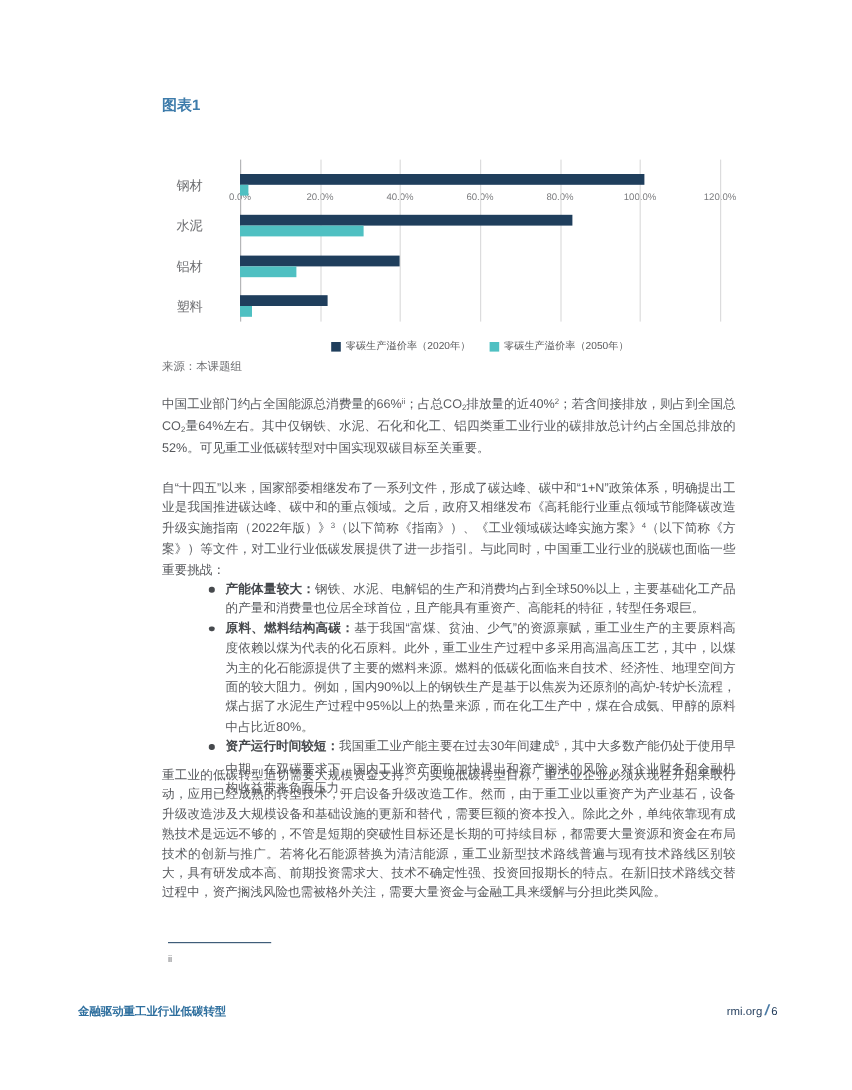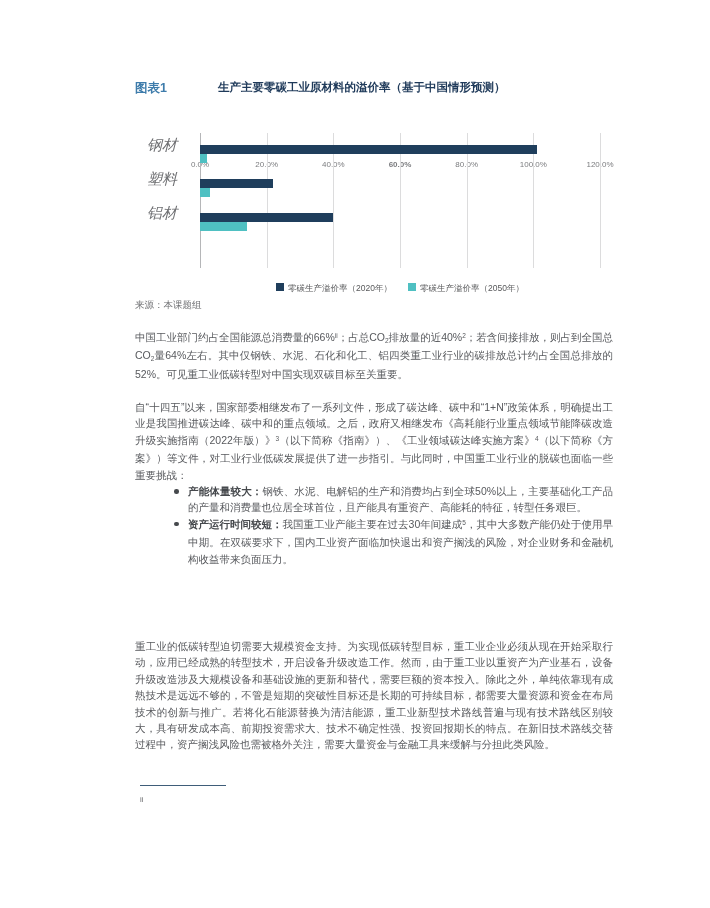--- a/index.html
+++ b/index.html
@@ -13,26 +13,26 @@
 
   
   .chart{position:absolute;top:117px;left:140px;width:462px;}
   .xaxis{position:relative;margin-left:60px;width:400px;height:13px;}
   .xaxis .tick{position:absolute;top:0;transform:translateX(-50%);font-size:8px;color:#7b7c7f;white-space:nowrap;margin-top:43px;}
   .plot{position:relative;margin-left:60px;width:400px;height:135px;margin-top:3px;}
   .gridline{position:absolute;top:0;bottom:0;width:1px;background:#dcdcdd;}
   .gridline.axisline{background:#b5b6b8;}
   .rows{position:absolute;left:0;top:0;right:0;bottom:0;}
   .crow{position:relative;height:33.75px;}
-  .clabel{position:absolute;left:-53px;top:3px;font-size:15px;color:#6d6e71;white-space:nowrap;font-style:italic;}
+  .clabel{position:absolute;left:-53px;top:14px;font-size:11px;color:#6d6e71;white-space:nowrap;}
   .cbars{position:absolute;left:0;top:12px;display:flex;flex-direction:column;align-items:flex-start;width:100%;}
   .bar{height:9px;}
   .legend{display:flex;justify-content:center;gap:16px;margin-left:60px;width:400px;margin-top:15px;
           font-size:8.5px;color:#58595b;}
-  .legitem{display:inline-flex;align-items:flex-start;white-space:nowrap;}
+  .legitem{display:inline-flex;align-items:center;white-space:nowrap;}
   .swatch{display:inline-block;width:8px;height:8px;margin-right:4px;}
 
   .source{position:absolute;top:299px;left:135px;font-size:9.5px;color:#6d6e71;}
 
   
   .para,.bullets{position:absolute;left:135px;width:478px;margin:0;
         font-size:10.5px;line-height:16.4px;color:#57595d;text-align:justify;}
   .p1{top:329px;} .p2{top:399px;} .p3{top:639px;font-family:Liberation Serif, serif;}
   .bullets{top:483px;list-style:none;padding:0 0 0 25px;width:453px;}
   .bullets li{position:relative;margin-left:28px;}
@@ -55,29 +55,28 @@
   .footer-right{font-size:9.5px;color:#1f3a5a;white-space:nowrap;}
   .slash{color:#4a7ba6;font-style:italic;font-weight:bold;font-size:12.5px;margin:0 2px;}
 </style>
 </head>
 <body>
 
 <div class="page">
 
   <div class="fig-head">
     <span class="fig-label">图表1</span>
-    <span class="fig-title">生产主要零碳工业原材料的溢价率（基于中国情形预测）</span>
   </div>
 
   <div class="chart">
     <div class="xaxis">
         <span class="tick" style="left: 0%;">0.0%</span>
         <span class="tick" style="left: 16.6667%;">20.0%</span>
         <span class="tick" style="left: 33.3333%;">40.0%</span>
-        <span class="tick" style="left: 50%; font-weight: bold;">60.0%</span>
+        <span class="tick" style="left: 50%;">60.0%</span>
         <span class="tick" style="left: 66.6667%;">80.0%</span>
         <span class="tick" style="left: 83.3333%;">100.0%</span>
         <span class="tick" style="left: 100%;">120.0%</span>
       </div>
     <div class="plot">
       <div>
           <div class="gridline axisline" style="left: 0%;"></div>
           <div class="gridline" style="left: 16.6667%;"></div>
           <div class="gridline" style="left: 33.3333%;"></div>
           <div class="gridline" style="left: 50%;"></div>
@@ -87,31 +86,38 @@
         </div>
       <div class="rows">
           <div class="crow">
             <div class="clabel">钢材</div>
             <div class="cbars">
               <div class="bar" style="width: 84.1667%; background: rgb(31, 62, 92);"></div>
               <div class="bar" style="width: 1.66667%; background: rgb(79, 192, 194);"></div>
             </div>
           </div>
           <div class="crow">
-            <div class="clabel">塑料</div>
+            <div class="clabel">水泥</div>
             <div class="cbars">
-              <div class="bar" style="width: 18.3333%; background: rgb(31, 62, 92);"></div>
-              <div class="bar" style="width: 2.5%; background: rgb(79, 192, 194);"></div>
+              <div class="bar" style="width: 69.1667%; background: rgb(31, 62, 92);"></div>
+              <div class="bar" style="width: 25.8333%; background: rgb(79, 192, 194);"></div>
             </div>
           </div>
           <div class="crow">
             <div class="clabel">铝材</div>
             <div class="cbars">
               <div class="bar" style="width: 33.3333%; background: rgb(31, 62, 92);"></div>
               <div class="bar" style="width: 11.6667%; background: rgb(79, 192, 194);"></div>
+            </div>
+          </div>
+          <div class="crow">
+            <div class="clabel">塑料</div>
+            <div class="cbars">
+              <div class="bar" style="width: 18.3333%; background: rgb(31, 62, 92);"></div>
+              <div class="bar" style="width: 2.5%; background: rgb(79, 192, 194);"></div>
             </div>
           </div>
         </div>
     </div>
     <div class="legend">
         <span class="legitem">
           <span class="swatch" style="background: rgb(31, 62, 92);"></span>
           <span>零碳生产溢价率（2020年）</span>
         </span>
         <span class="legitem">
@@ -121,24 +127,31 @@
       </div>
   </div>
 
   <div class="source">来源：本课题组</div>
 
   <p class="para p1"><span>中国工业部门约占全国能源总消费量的66%</span><sup>ii</sup><span>；占总CO</span><sub>2</sub><span>排放量的近40%</span><sup>2</sup><span>；若含间接排放，则占到全国总CO</span><sub>2</sub><span>量64%左右。其中仅钢铁、水泥、石化和化工、铝四类重工业行业的碳排放总计约占全国总排放的52%。可见重工业低碳转型对中国实现双碳目标至关重要。</span></p>
   <p class="para p2"><span>自“十四五”以来，国家部委相继发布了一系列文件，形成了碳达峰、碳中和“1+N”政策体系，明确提出工业是我国推进碳达峰、碳中和的重点领域。之后，政府又相继发布《高耗能行业重点领域节能降碳改造升级实施指南（2022年版）》</span><sup>3</sup><span>（以下简称《指南》）、《工业领域碳达峰实施方案》</span><sup>4</sup><span>（以下简称《方案》）等文件，对工业行业低碳发展提供了进一步指引。与此同时，中国重工业行业的脱碳也面临一些重要挑战：</span></p>
 
   <ul class="bullets">
     <li><span class="bseg">产能体量较大：</span><span>钢铁、水泥、电解铝的生产和消费均占到全球50%以上，主要基础化工产品的产量和消费量也位居全球首位，且产能具有重资产、高能耗的特征，转型任务艰巨。</span></li>
+    <li><span class="bseg">原料、燃料结构高碳：</span><span>基于我国“富煤、贫油、少气”的资源禀赋，重工业生产的主要原料高度依赖以煤为代表的化石原料。此外，重工业生产过程中多采用高温高压工艺，其中，以煤为主的化石能源提供了主要的燃料来源。燃料的低碳化面临来自技术、经济性、地理空间方面的较大阻力。例如，国内90%以上的钢铁生产是基于以焦炭为还原剂的高炉-转炉长流程，煤占据了水泥生产过程中95%以上的热量来源，而在化工生产中，煤在合成氨、甲醇的原料中占比近80%。</span></li>
     <li><span class="bseg">资产运行时间较短：</span><span>我国重工业产能主要在过去30年间建成</span><sup>5</sup><span>，其中大多数产能仍处于使用早中期。在双碳要求下，国内工业资产面临加快退出和资产搁浅的风险，对企业财务和金融机构收益带来负面压力。</span></li>
   </ul>
 
   <p class="para p3">重工业的低碳转型迫切需要大规模资金支持。为实现低碳转型目标，重工业企业必须从现在开始采取行动，应用已经成熟的转型技术，开启设备升级改造工作。然而，由于重工业以重资产为产业基石，设备升级改造涉及大规模设备和基础设施的更新和替代，需要巨额的资本投入。除此之外，单纯依靠现有成熟技术是远远不够的，不管是短期的突破性目标还是长期的可持续目标，都需要大量资源和资金在布局技术的创新与推广。若将化石能源替换为清洁能源，重工业新型技术路线普遍与现有技术路线区别较大，具有研发成本高、前期投资需求大、技术不确定性强、投资回报期长的特点。在新旧技术路线交替过程中，资产搁浅风险也需被格外关注，需要大量资金与金融工具来缓解与分担此类风险。</p>
 
   <div class="fn-rule"></div>
   <div class="footnote">
     <span class="fn-marker">ii</span>
   </div>
 
+  <div class="footer">
+    <span class="footer-left">金融驱动重工业行业低碳转型</span>
+    <span class="footer-right">
+      <span>rmi.org</span><span class="slash">/</span><span>6</span>
+    </span>
+  </div>
 
 </div>
 
 </body></html>

